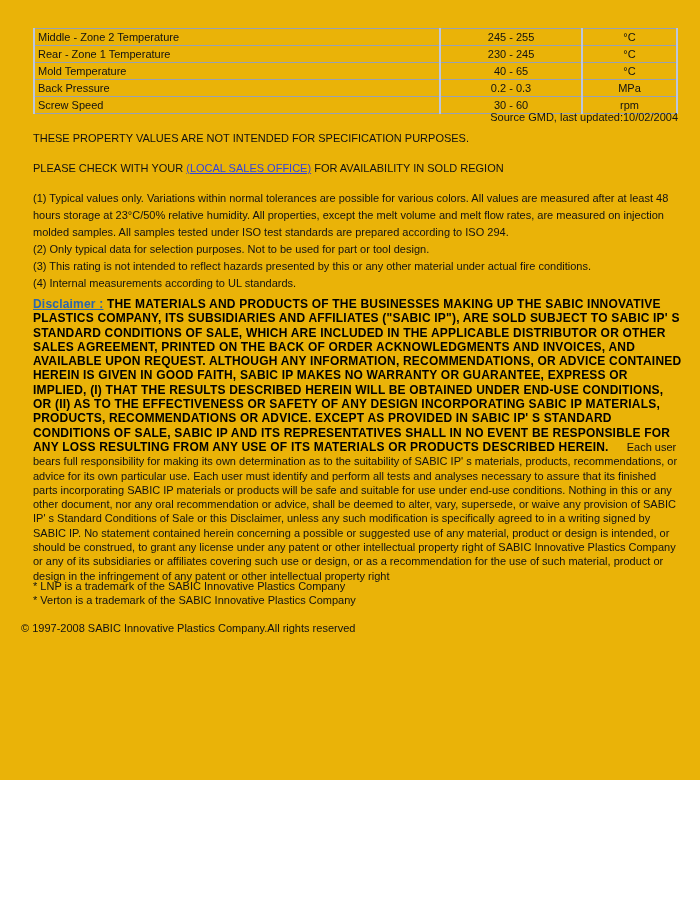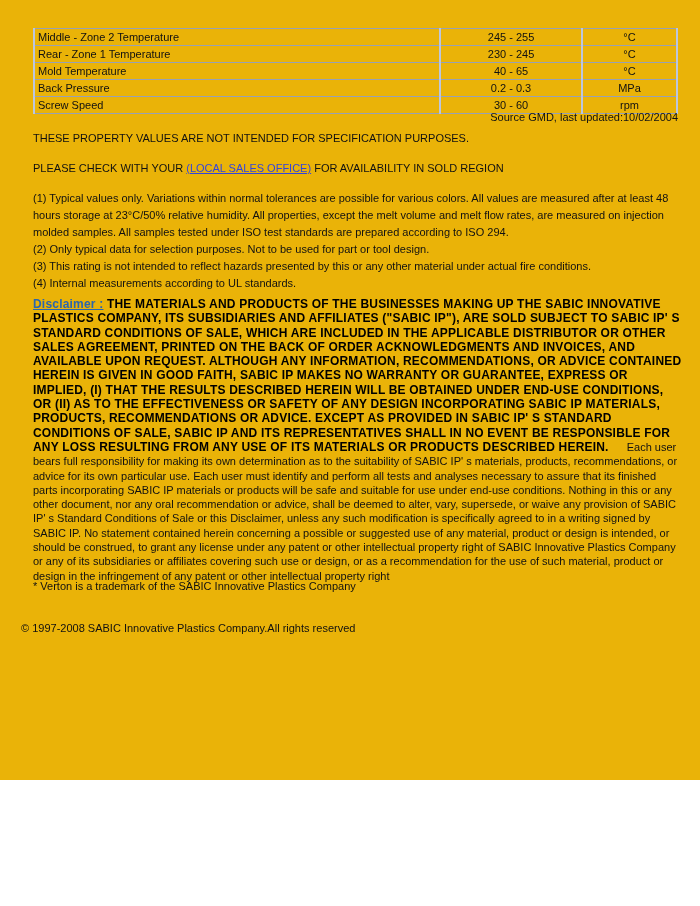--- a/index.html
+++ b/index.html
@@ -121,18 +121,19 @@
   <div class="footnotes">
     <div>(1) Typical values only. Variations within normal tolerances are possible for various colors. All values are measured after at least 48 hours storage at 23°C/50% relative humidity. All properties, except the melt volume and melt flow rates, are measured on injection molded samples. All samples tested under ISO test standards are prepared according to ISO 294.</div>
     <div>(2) Only typical data for selection purposes. Not to be used for part or tool design.</div>
     <div>(3) This rating is not intended to reflect hazards presented by this or any other material under actual fire conditions.</div>
     <div>(4) Internal measurements according to UL standards.</div>
   </div>
 
   <div class="disclaimer"><span class="label">Disclaimer :</span><span class="bold"> THE MATERIALS AND PRODUCTS OF THE BUSINESSES MAKING UP THE SABIC INNOVATIVE PLASTICS COMPANY, ITS SUBSIDIARIES AND AFFILIATES ("SABIC IP"), ARE SOLD SUBJECT TO SABIC IP' S STANDARD CONDITIONS OF SALE, WHICH ARE INCLUDED IN THE APPLICABLE DISTRIBUTOR OR OTHER SALES AGREEMENT, PRINTED ON THE BACK OF ORDER ACKNOWLEDGMENTS AND INVOICES, AND AVAILABLE UPON REQUEST. ALTHOUGH ANY INFORMATION, RECOMMENDATIONS, OR ADVICE CONTAINED HEREIN IS GIVEN IN GOOD FAITH, SABIC IP MAKES NO WARRANTY OR GUARANTEE, EXPRESS OR IMPLIED, (I) THAT THE RESULTS DESCRIBED HEREIN WILL BE OBTAINED UNDER END-USE CONDITIONS, OR (II) AS TO THE EFFECTIVENESS OR SAFETY OF ANY DESIGN INCORPORATING SABIC IP MATERIALS, PRODUCTS, RECOMMENDATIONS OR ADVICE. EXCEPT AS PROVIDED IN SABIC IP' S STANDARD CONDITIONS OF SALE, SABIC IP AND ITS REPRESENTATIVES SHALL IN NO EVENT BE RESPONSIBLE FOR ANY LOSS RESULTING FROM ANY USE OF ITS MATERIALS OR PRODUCTS DESCRIBED HEREIN.</span><span class="normal"> Each user bears full responsibility for making its own determination as to the suitability of SABIC IP' s materials, products, recommendations, or advice for its own particular use. Each user must identify and perform all tests and analyses necessary to assure that its finished parts incorporating SABIC IP materials or products will be safe and suitable for use under end-use conditions. Nothing in this or any other document, nor any oral recommendation or advice, shall be deemed to alter, vary, supersede, or waive any provision of SABIC IP' s Standard Conditions of Sale or this Disclaimer, unless any such modification is specifically agreed to in a writing signed by SABIC IP. No statement contained herein concerning a possible or suggested use of any material, product or design is intended, or should be construed, to grant any license under any patent or other intellectual property right of SABIC Innovative Plastics Company or any of its subsidiaries or affiliates covering such use or design, or as a recommendation for the use of such material, product or design in the infringement of any patent or other intellectual property right</span></div>
 
   <div class="trademarks">
+    <div>* LNP is a trademark of the SABIC Innovative Plastics Company</div>
     <div>* Verton is a trademark of the SABIC Innovative Plastics Company</div>
   </div>
 
   <div class="copyright">© 1997-2008 SABIC Innovative Plastics Company.All rights reserved</div>
 
 </div>
 
 </body></html>

